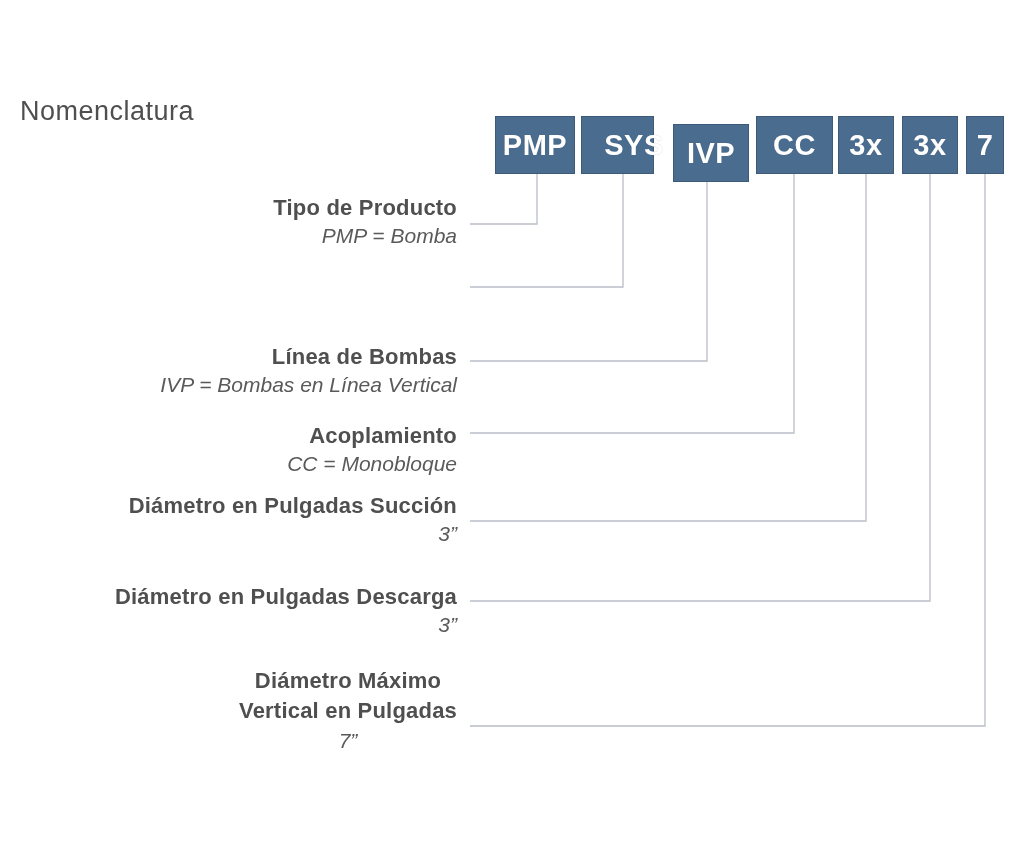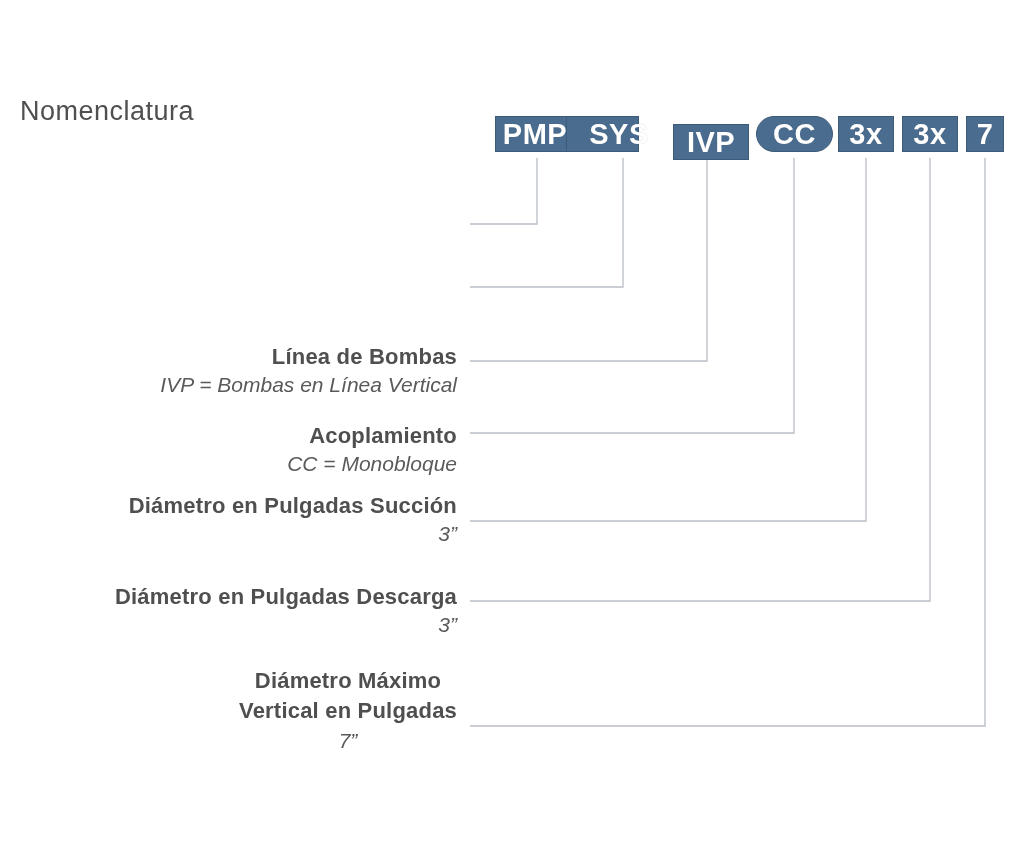--- a/index.html
+++ b/index.html
@@ -38,21 +38,21 @@
     pointer-events:none;
   }
   .wires polyline{
     fill:none;
     stroke:var(--connector);
     stroke-width:1.3;
   }
   .seg{
     position:absolute;
     top:116px;
-    height:36px;
+    height:58px;
     background:var(--box-bg);
     border:1px solid var(--box-border);
     color:var(--box-text);
     font-size:29px;
     font-weight:bold;
     display:flex;
     align-items:center;
     justify-content:center;
     letter-spacing:0.5px;
     text-shadow:0 0 1px rgba(60,80,100,0.35);
@@ -93,28 +93,32 @@
     <polyline points="470,287 623,287 623,158"></polyline>
     <polyline points="470,361 707,361 707,158"></polyline>
     <polyline points="470,433 794,433 794,158"></polyline>
     <polyline points="470,521 866,521 866,158"></polyline>
     <polyline points="470,601 930,601 930,158"></polyline>
     <polyline points="470,726 985,726 985,158"></polyline>
   </svg>
 
   <div class="code-row">
     <div class="seg" style="left:495px;width:80px;">PMP</div>
-    <div class="seg" style="left:566px;width:73px;padding-left:33px;">SYS</div>
+    <div class="seg" style="left:581px;width:73px;padding-left:33px;">SYS</div>
     <div class="seg" style="left:673px;width:76px;margin-top:8px;">IVP</div>
-    <div class="seg" style="left:756px;width:77px;border-radius:18px;">CC</div>
+    <div class="seg" style="left:756px;width:77px;">CC</div>
     <div class="seg" style="left:838px;width:56px;">3x</div>
     <div class="seg" style="left:902px;width:56px;">3x</div>
     <div class="seg" style="left:966px;width:38px;">7</div>
   </div>
 
+  <div class="row" style="top:194px;">
+    <div class="lbl">Tipo de Producto</div>
+    <div class="sub">PMP = Bomba</div>
+  </div>
 
 
   <div class="row" style="top:343px;margin-left:28px;">
     <div class="lbl">Línea de Bombas</div>
     <div class="sub">IVP = Bombas en Línea Vertical</div>
   </div>
 
   <div class="row" style="top:422px;">
     <div class="lbl">Acoplamiento</div>
     <div class="sub">CC = Monobloque</div>

